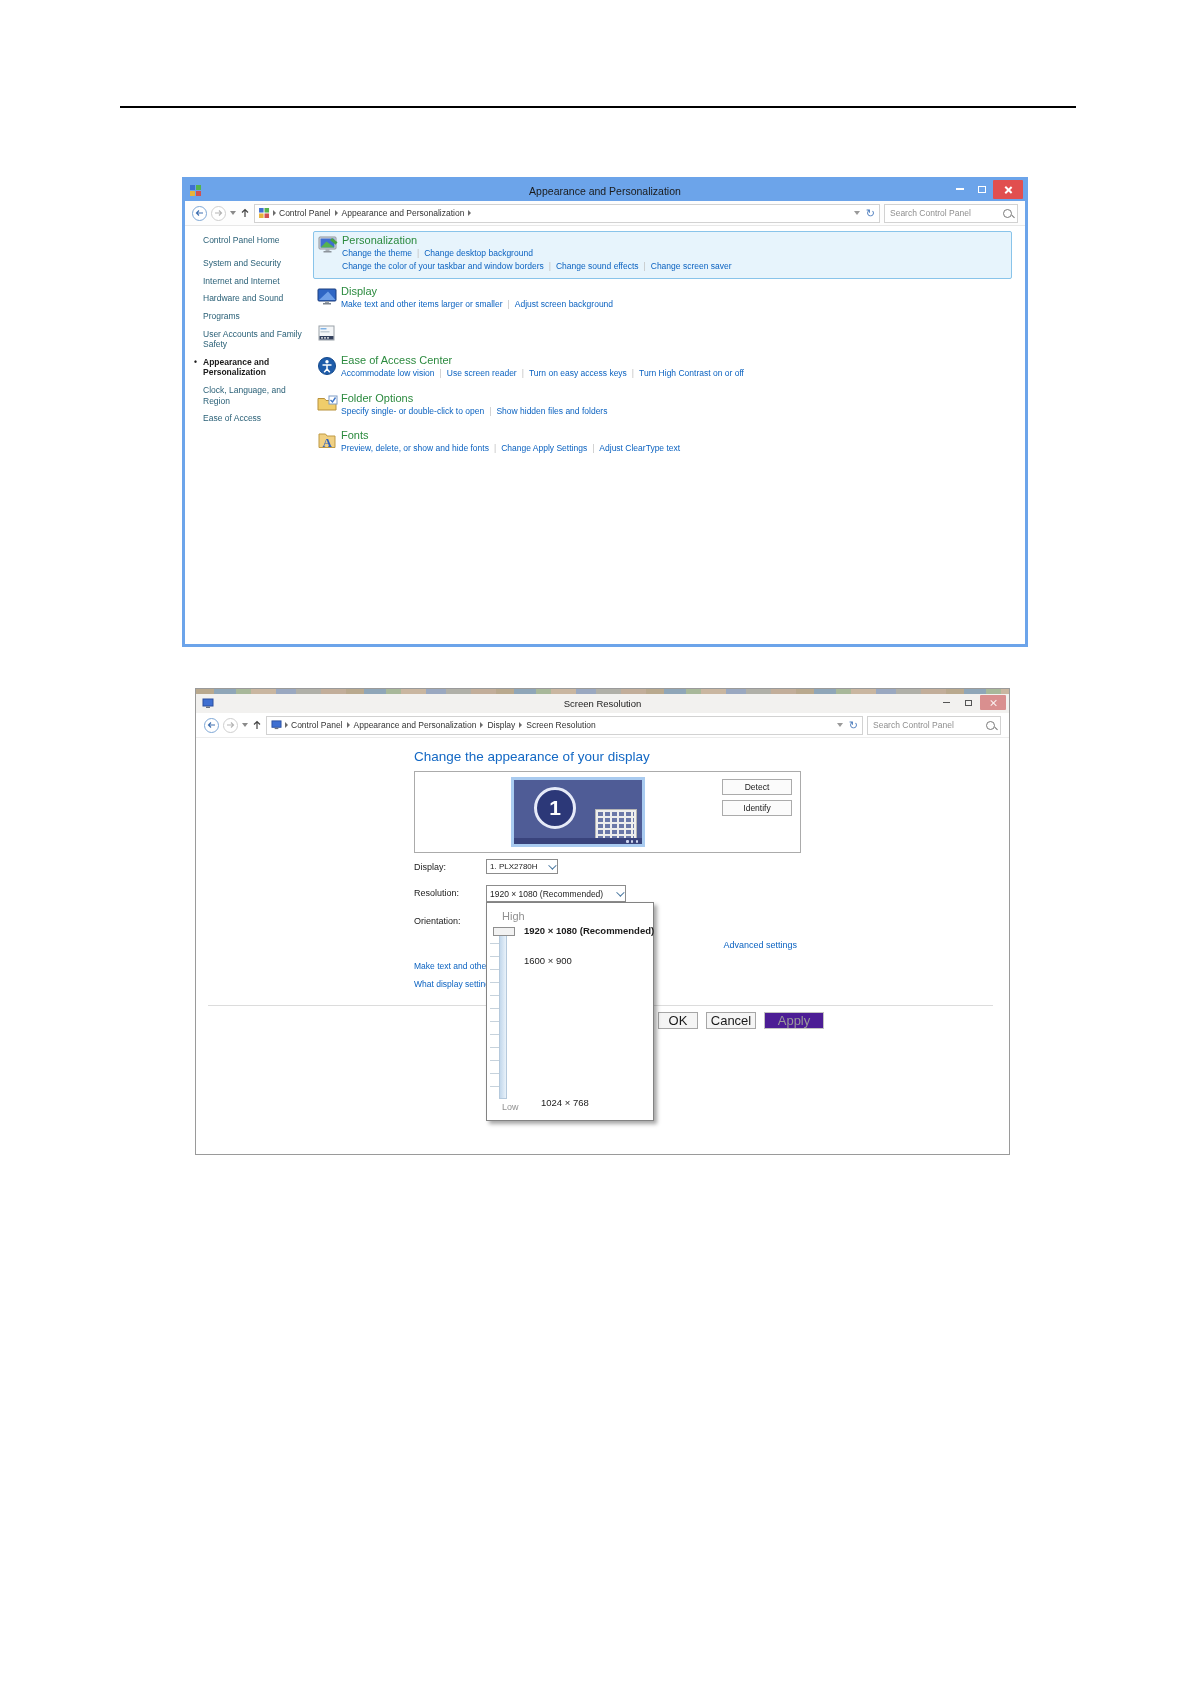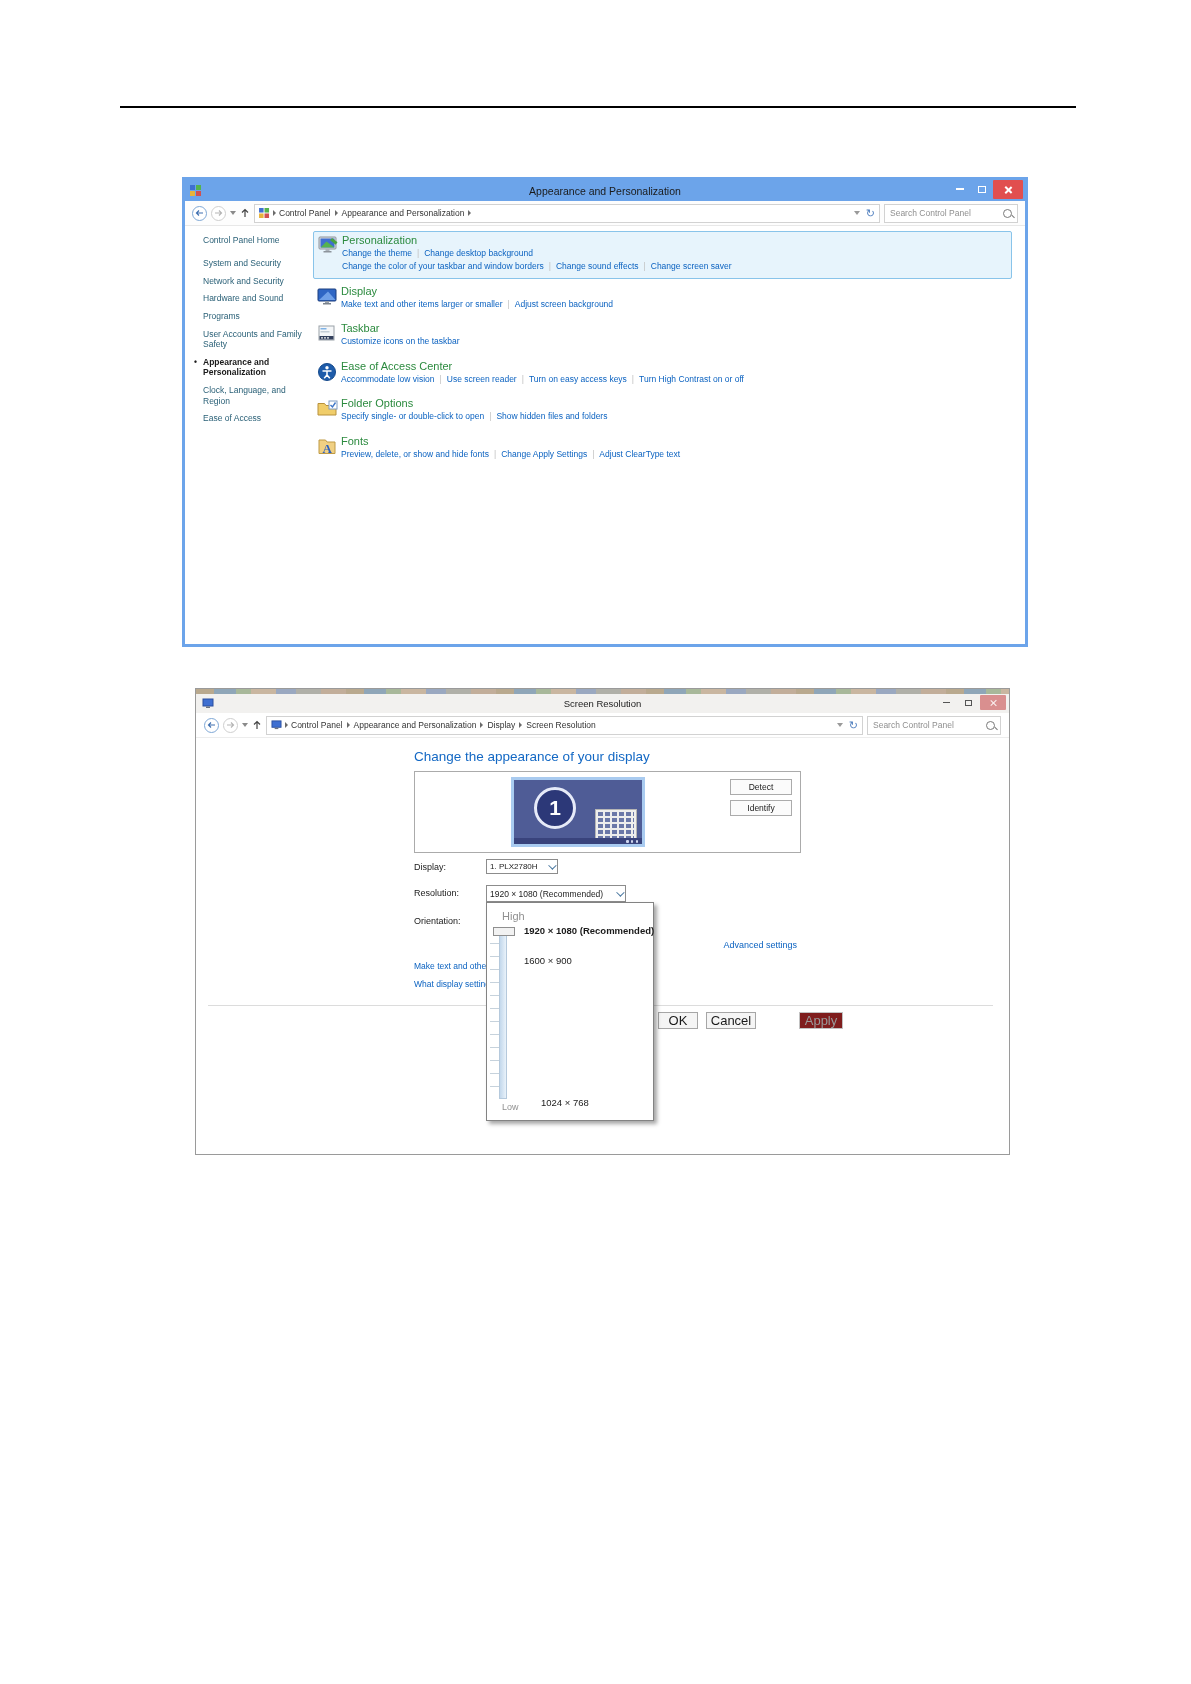--- a/index.html
+++ b/index.html
@@ -72,38 +72,38 @@
   .w2-heading{position:absolute;left:218px;top:60px;font-size:13.5px;color:#1368c4;}
   .preview-box{position:absolute;left:218px;top:82px;width:385px;height:80px;border:1px solid #ababab;background:#fff;}
   .monitor{position:absolute;left:96px;top:5px;width:128px;height:64px;background:#4F5C96;border:3px solid #A9CBF0;box-sizing:content-box;}
   .mon-bar{position:absolute;left:0;bottom:0;width:100%;height:6px;background:#39437C;}
   .mon-dots{position:absolute;right:4px;bottom:1.5px;display:flex;gap:2.5px;}
   .mon-dots i{width:2.2px;height:2.2px;border-radius:50%;background:#cfd6ee;}
   .mon-circle{position:absolute;left:20px;top:7px;width:36px;height:36px;border-radius:50%;background:#2C3878;border:3px solid #E6EAF8;color:#fff;font-size:21px;font-weight:bold;display:flex;align-items:center;justify-content:center;}
   .mon-tiles{position:absolute;right:5px;bottom:3px;width:42px;height:32px;background:#EDEDED;border:1px solid #b5b5b5;box-sizing:border-box;padding:2px;}
   .tiles-grid{width:100%;height:100%;
     background-image:repeating-linear-gradient(to bottom,transparent 0 4px,#EDEDED 4px 6px),repeating-linear-gradient(to right,#6A77A8 0 5px,#EDEDED 5px 7px);}
-  .mini-btn{position:absolute;right:8px;width:62px;height:16px;background:#FBFBFB;border:1px solid #ababab;font-size:8.5px;color:#222;display:flex;align-items:center;justify-content:center;box-sizing:border-box;}
+  .mini-btn{position:absolute;right:8px;width:70px;height:16px;background:#FBFBFB;border:1px solid #ababab;font-size:8.5px;color:#222;display:flex;align-items:center;justify-content:center;box-sizing:border-box;}
   .btn-detect{top:7px;} .btn-identify{top:28px;}
 
   .fld-label{position:absolute;left:218px;font-size:9px;color:#1a1a1a;}
   .select{position:absolute;background:#fff;border:1px solid #8c8c8c;box-sizing:border-box;display:flex;align-items:center;font-size:8px;color:#222;padding:0 3px;}
   .select .chev{margin-left:auto;width:5px;height:5px;border-right:1.4px solid #46759e;border-bottom:1.4px solid #46759e;transform:rotate(45deg) translateY(-2px);}
   .sel-display{left:290px;top:170px;width:72px;height:15px;}
   .sel-resolution{left:290px;top:196px;width:140px;height:17px;font-size:8.5px;}
 
   .lnk{position:absolute;font-size:9px;color:#0b62c0;}
   .lnk-advanced{right:212px;top:251px;left:auto;}
   .lnk-maketext{left:218px;top:272px;font-size:8.5px;}
   .lnk-whatdisplay{left:218px;top:290px;font-size:8.5px;}
   .w2-divider{position:absolute;left:12px;right:16px;top:316px;border-top:1px solid #dcdcdc;}
   .dlg-btn{position:absolute;top:323px;height:17px;background:#F5F5F5;border:1px solid #a6a6a6;font-size:13px;color:#1a1a1a;display:flex;align-items:center;justify-content:center;box-sizing:border-box;}
   .btn-ok{left:462px;width:40px;}
   .btn-cancel{left:510px;width:50px;}
-  .btn-apply{left:568px;width:44px;color:#9a9a9a;border-color:#c2c2c2;background:#7f1d1d;margin-left:35px;}
+  .btn-apply{left:568px;width:60px;color:#9a9a9a;border-color:#c2c2c2;background:#4c1d95;}
 
   .popup{position:absolute;left:290px;top:213px;width:166px;height:217px;background:#fff;border:1px solid #838383;box-shadow:3px 3px 4px rgba(0,0,0,.35);z-index:10;}
   .pp-high{position:absolute;left:15px;top:7px;font-size:11px;color:#909090;}
   .pp-low{position:absolute;left:15px;top:199px;font-size:9px;color:#909090;}
   .pp-handle{position:absolute;left:6px;top:24px;width:22px;height:9px;background:#F2F2F2;border:1px solid #8f8f8f;box-sizing:border-box;z-index:2;}
   .pp-track{position:absolute;left:12px;top:28px;width:8px;height:168px;background:linear-gradient(to right,#c3d8ec,#e9f2fa);border:1px solid #b5c9dc;box-sizing:border-box;}
   .pp-ticks{position:absolute;left:3px;top:40px;width:9px;height:150px;background:repeating-linear-gradient(to bottom,#c6d2dc 0 1px,transparent 1px 13px);}
   .pp-opt{position:absolute;left:37px;font-size:9.5px;color:#1a1a1a;white-space:nowrap;}
   .pp-opt1{top:22px;font-weight:bold;}
   .pp-opt2{top:52px;}
@@ -183,21 +183,21 @@
         <input type="text" placeholder="Search Control Panel" style="">
         <span class="mag"></span>
       </span>
     </div>
 
     <div class="w1-body">
       <div class="sidebar">
         <div class="sb-home">Control Panel Home</div>
         <div>
             <div class="sb-item">System and Security</div>
-            <div class="sb-item">Network and Security</div>
+            <div class="sb-item">Internet and Internet</div>
             <div class="sb-item">Hardware and Sound</div>
             <div class="sb-item">Programs</div>
             <div class="sb-item">User Accounts and Family Safety</div>
             <div class="sb-item sb-active">Appearance and Personalization</div>
             <div class="sb-item">Clock, Language, and Region</div>
             <div class="sb-item">Ease of Access</div>
           </div>
       </div>
       <div class="cp-main">
           <div class="cp-section cp-highlight">
@@ -236,24 +236,20 @@
               <svg width="20" height="20" viewBox="0 0 20 20">
                 <rect x="2" y="2" width="15" height="14" fill="#f4f6f8" stroke="#9aa1a8"></rect>
                 <rect x="3.5" y="4" width="6" height="1.5" fill="#7fb2e5"></rect>
                 <rect x="3.5" y="7" width="9" height="1.5" fill="#c3cdd6"></rect>
                 <rect x="2.5" y="12" width="14" height="3.5" fill="#33405c"></rect>
                 <circle cx="5" cy="13.8" r="0.9" fill="#fff"></circle>
                 <circle cx="8" cy="13.8" r="0.9" fill="#fff"></circle>
                 <circle cx="11" cy="13.8" r="0.9" fill="#fff"></circle>
               </svg>
             </span>
-            <div class="cp-body">
-              <div class="cp-title">Taskbar</div>
-              <div class="cp-links"><span class="tlink">Customize icons on the taskbar</span></div>
-            </div>
           </div>
           <div class="cp-section">
             <span class="cp-icon icon-svg">
               <svg width="20" height="20" viewBox="0 0 20 20">
                 <circle cx="10" cy="10" r="8.5" fill="#1e5caa" stroke="#154a8c"></circle>
                 <circle cx="10" cy="5.8" r="1.7" fill="#fff"></circle>
                 <path d="M5.5 9 L14.5 9 M10 9 L10 13 M10 13 L7.2 16.3 M10 13 L12.8 16.3" stroke="#fff" stroke-width="1.5" fill="none"></path>
               </svg>
             </span>
             <div class="cp-body">

